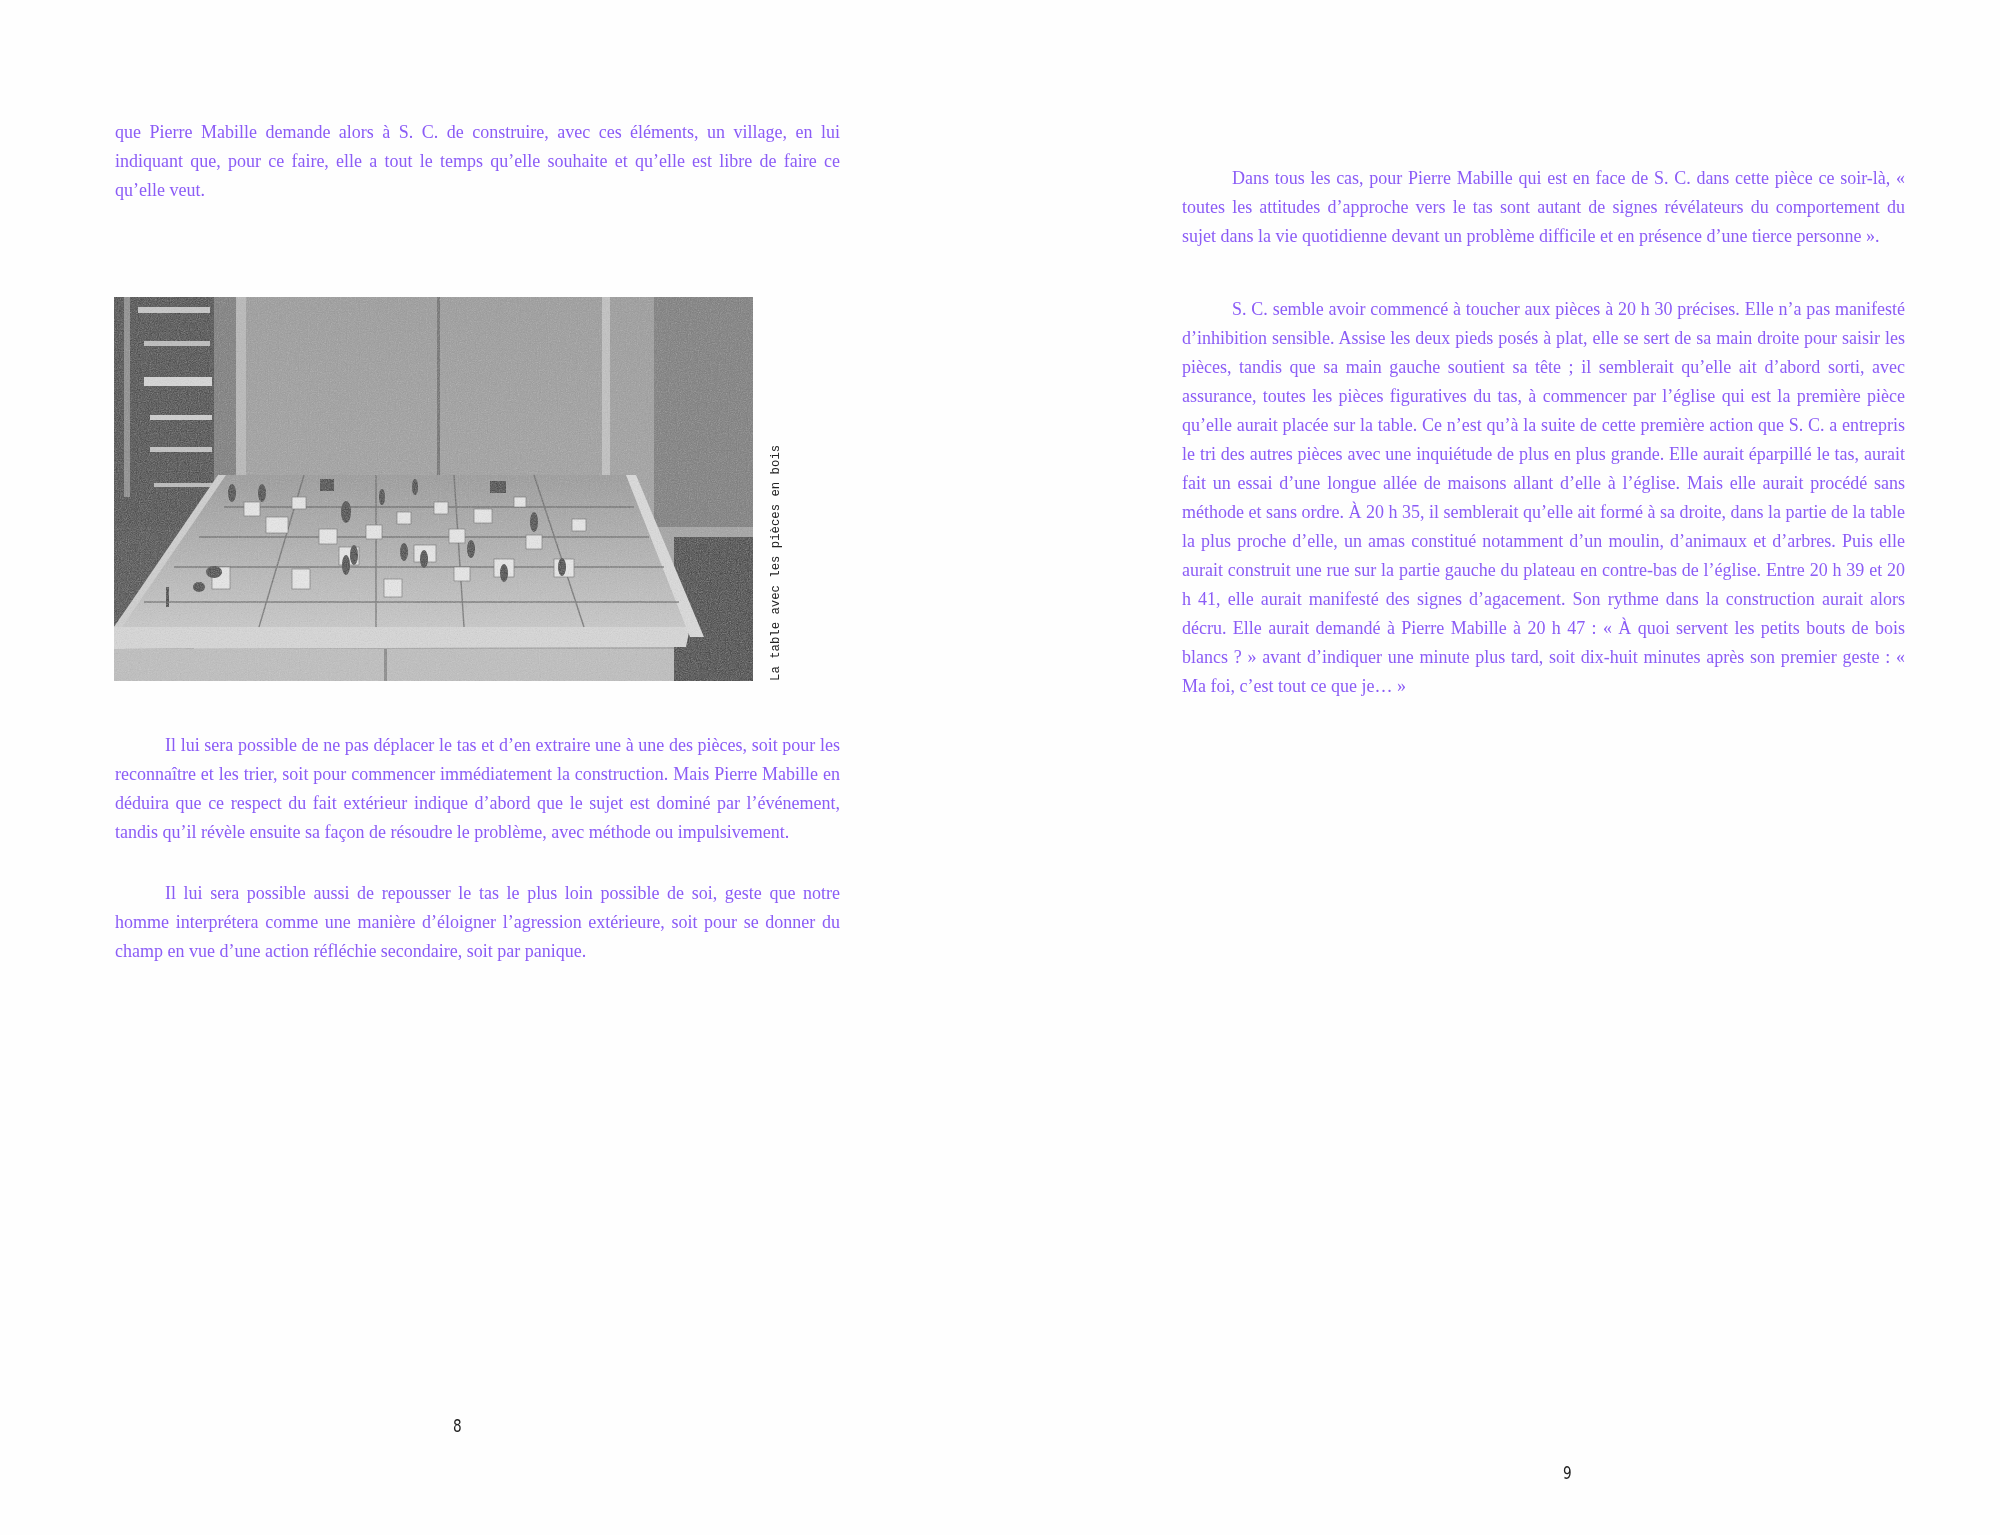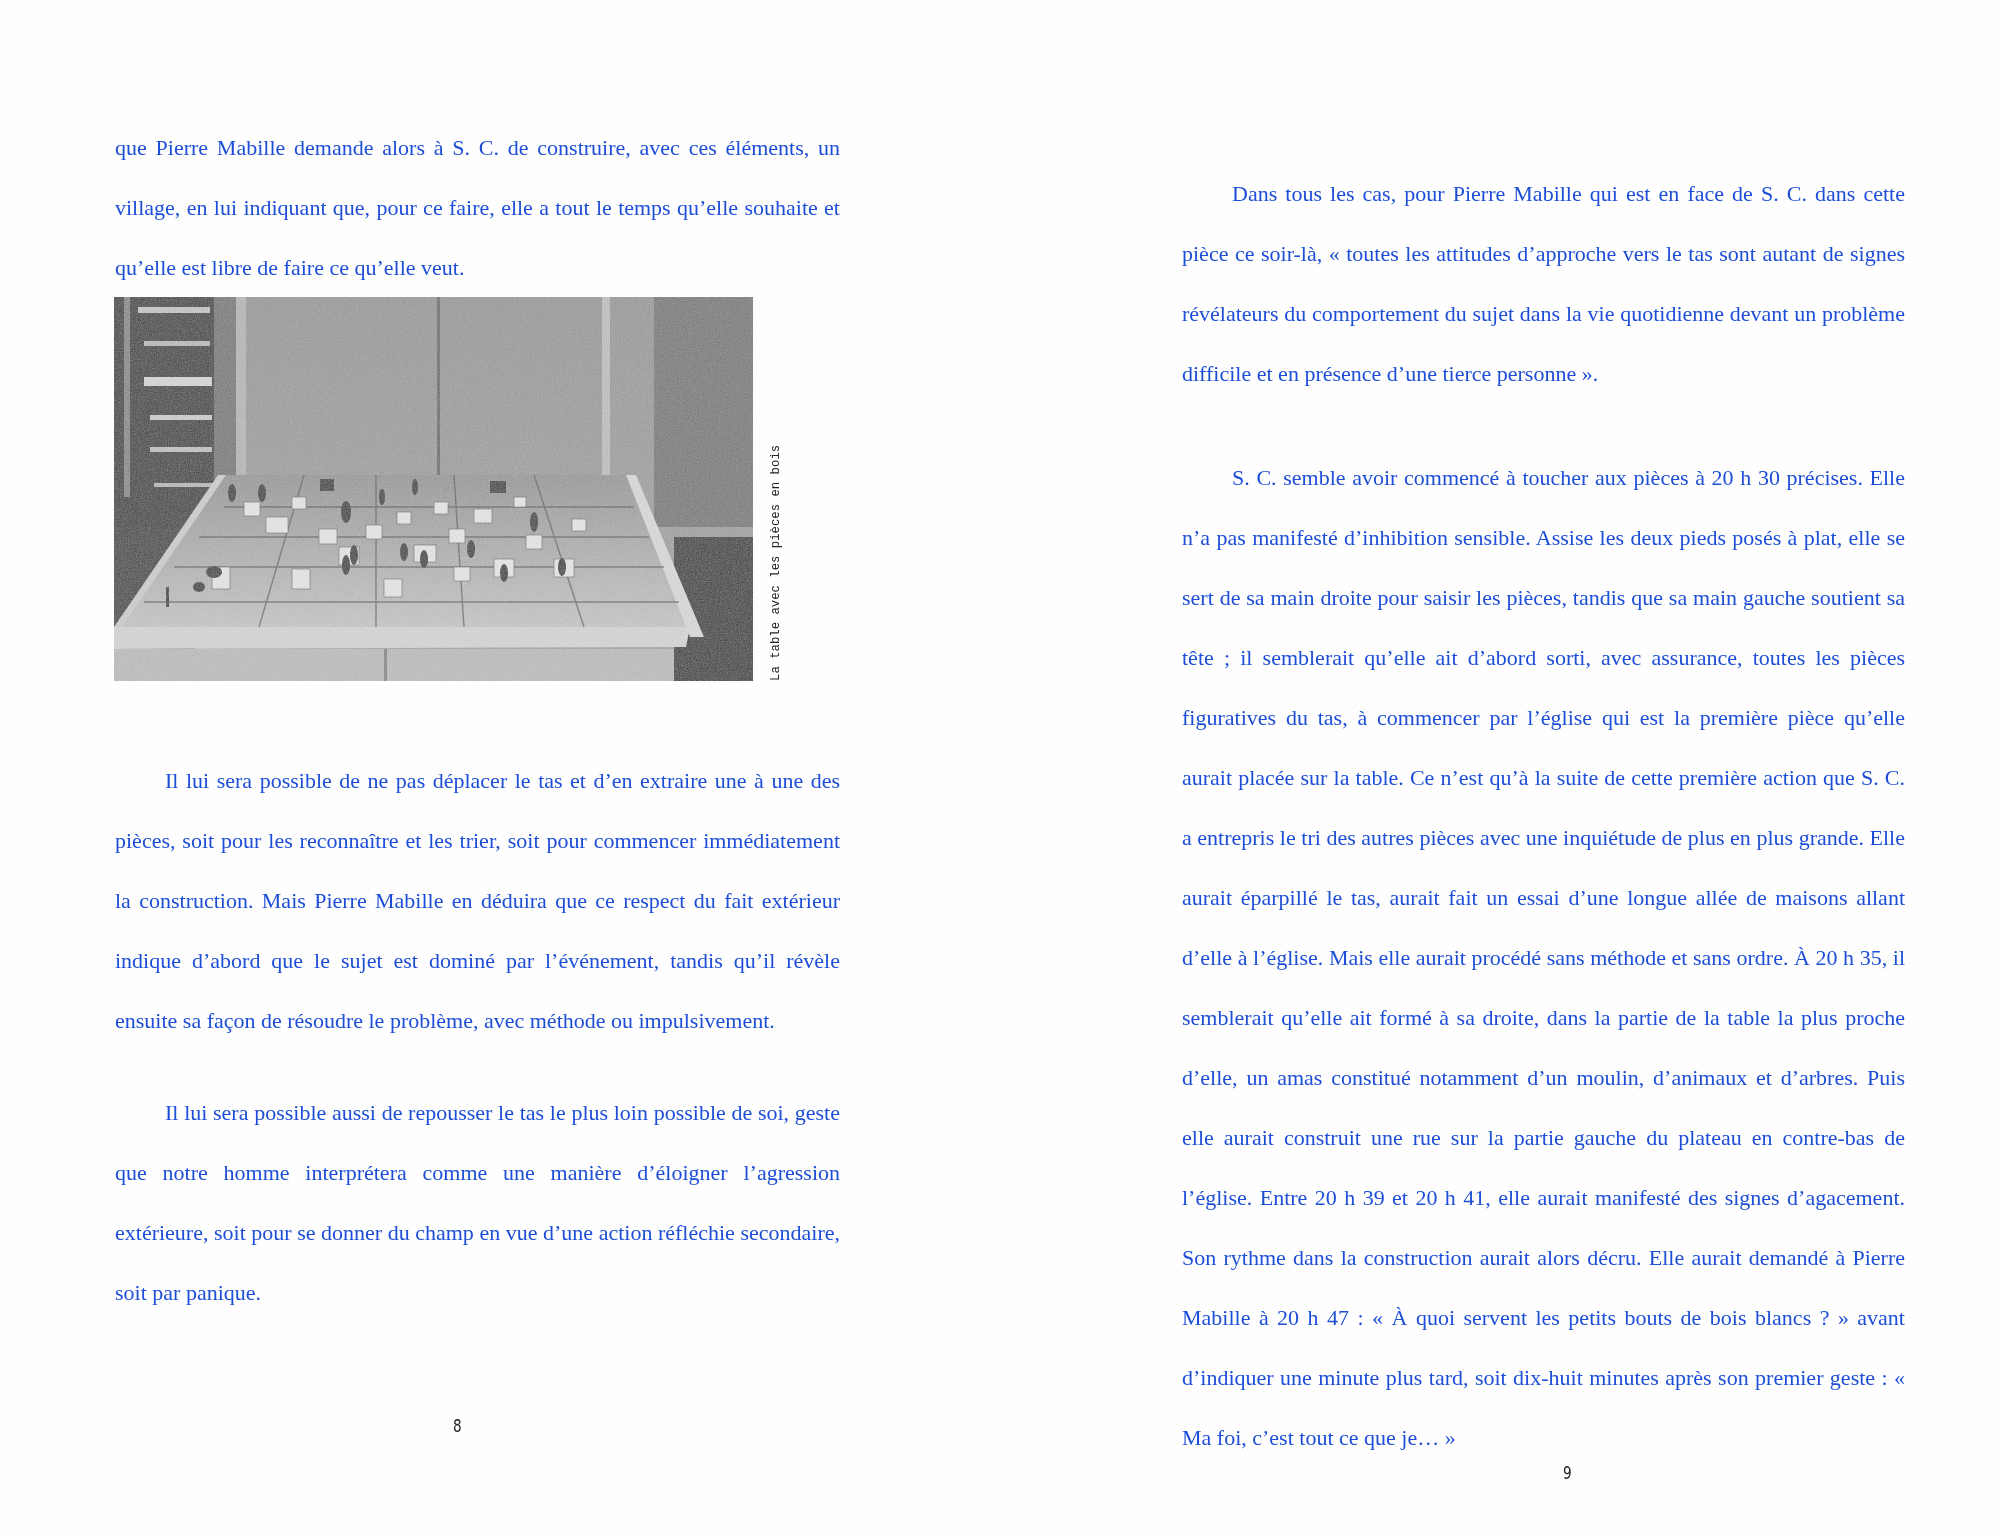--- a/index.html
+++ b/index.html
@@ -4,30 +4,30 @@
 <style>
   html, body { margin: 0; padding: 0; background: #ffffff; }
   body { width: 2000px; height: 1535px; position: relative; overflow: hidden; }
   .spread { position: absolute; left: 0; top: 0; width: 2000px; height: 1535px; background: #fefefe; }
   .page { position: absolute; top: 0; height: 1535px; }
   .page-left { left: 0; width: 1000px; }
   .page-right { left: 1000px; width: 1000px; margin-top: 47px; }
   .col {
     position: absolute;
     font-family: "Liberation Serif", "DejaVu Serif", serif;
-    font-size: 22px;
-    line-height: 60px;
-    color: #1d4ed8;
+    font-size: 18px;
+    line-height: 29px;
+    color: #8b5cf6;
     text-align: justify;
     hyphens: none;
   }
   .col p { margin: 0; text-indent: 50px; }
   .col p.noindent { text-indent: 0; }
   .left-top { left: 115px; top: 118px; width: 725px; }
-  .left-bottom { left: 115px; top: 751px; width: 725px; }
+  .left-bottom { left: 115px; top: 731px; width: 725px; }
   .left-bottom p + p { margin-top: 32px; }
   .right-col { left: 182px; top: 117px; width: 723px; }
   .right-col p + p { margin-top: 43.5px; }
 
   .figure { position: absolute; left: 114px; top: 297px; width: 639px; height: 384px; }
   .photo {
     position: absolute; left: 0; top: 0; width: 639px; height: 384px; overflow: hidden;
     background: #8a8a8a;
   }
   .caption {

